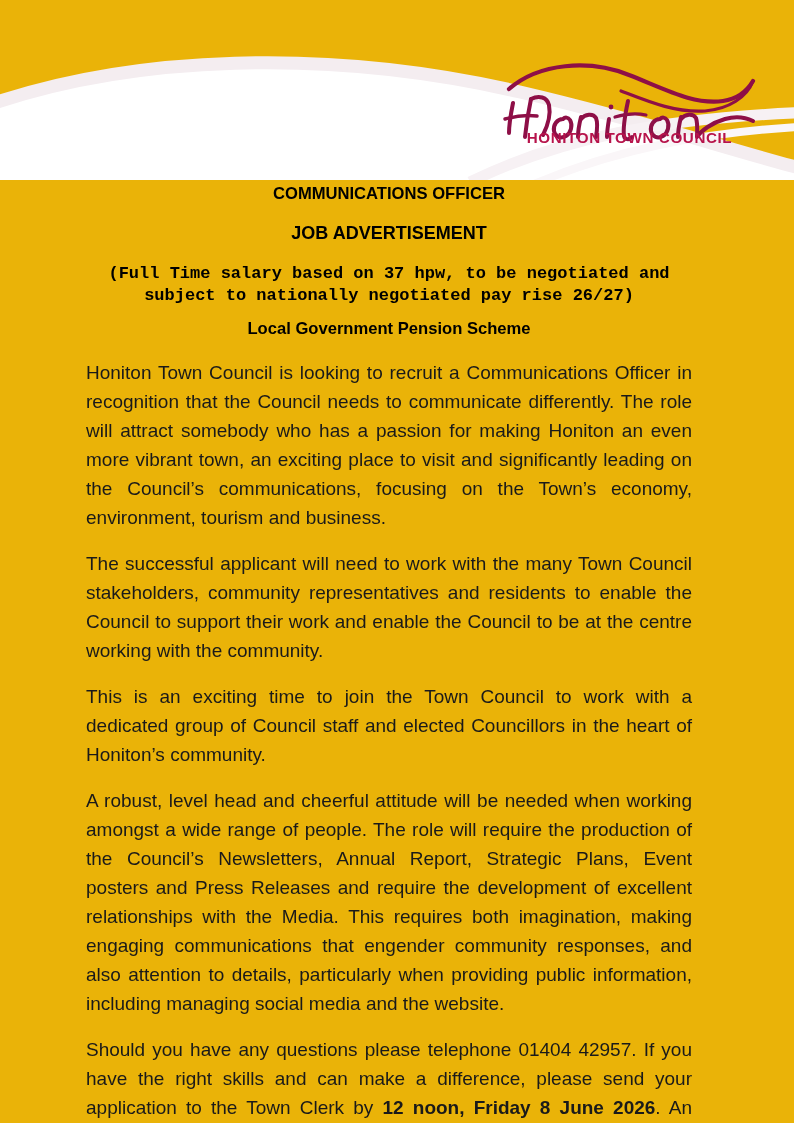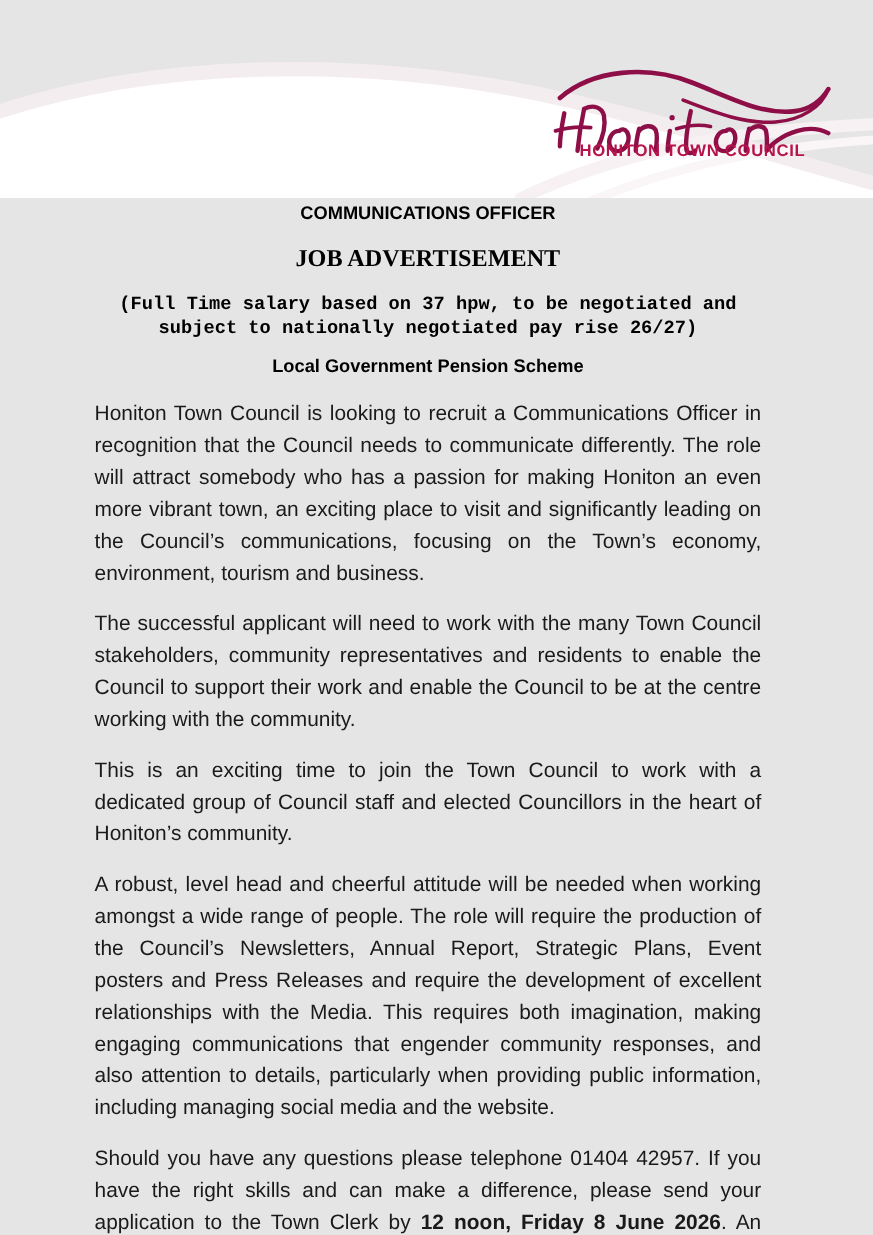--- a/index.html
+++ b/index.html
@@ -14,21 +14,21 @@
     overflow: hidden;
     font-family: "Liberation Sans", sans-serif;
     color: #000000;
     -webkit-font-smoothing: antialiased;
   }
 
   
   .page {
     position: absolute;
     inset: 0;
-    background: #e5e5e5;
+    background: #eab308;
   }
 
   
   .header {
     position: absolute;
     left: 0;
     top: 0;
     width: 794px;
     height: 180px;
   }
@@ -75,21 +75,21 @@
   }
 
   
   .heading {
     text-align: center;
     font-weight: bold;
     color: #000000;
     font-family: "Liberation Sans", sans-serif;
   }
   .h-title   { font-size: 16.6px; line-height: 1.0; margin: 0 0 21px 0; }
-  .h-sub     { font-size: 22px; line-height: 1.0; margin: 0 0 21px 0; font-family: Liberation Serif, serif; }
+  .h-sub     { font-size: 18px; line-height: 1.0; margin: 0 0 21px 0; }
   .h-hours   { font-size: 16.6px; line-height: 1.0; margin: 0 0 20px 0; }
   .h-salary  { font-size: 17.0px; line-height: 1.0; margin: 0 0 20px 0; }
   .h-note    { font-size: 17.0px; line-height: 1.33; margin: 0 0 13px 0; font-family: Liberation Mono, monospace; }
   .h-pension { font-size: 16.6px; line-height: 1.0; margin: 0 0 22px 0; }
 
   
   .para {
     text-align: justify;
     text-justify: inter-word;
     font-size: 19px;

